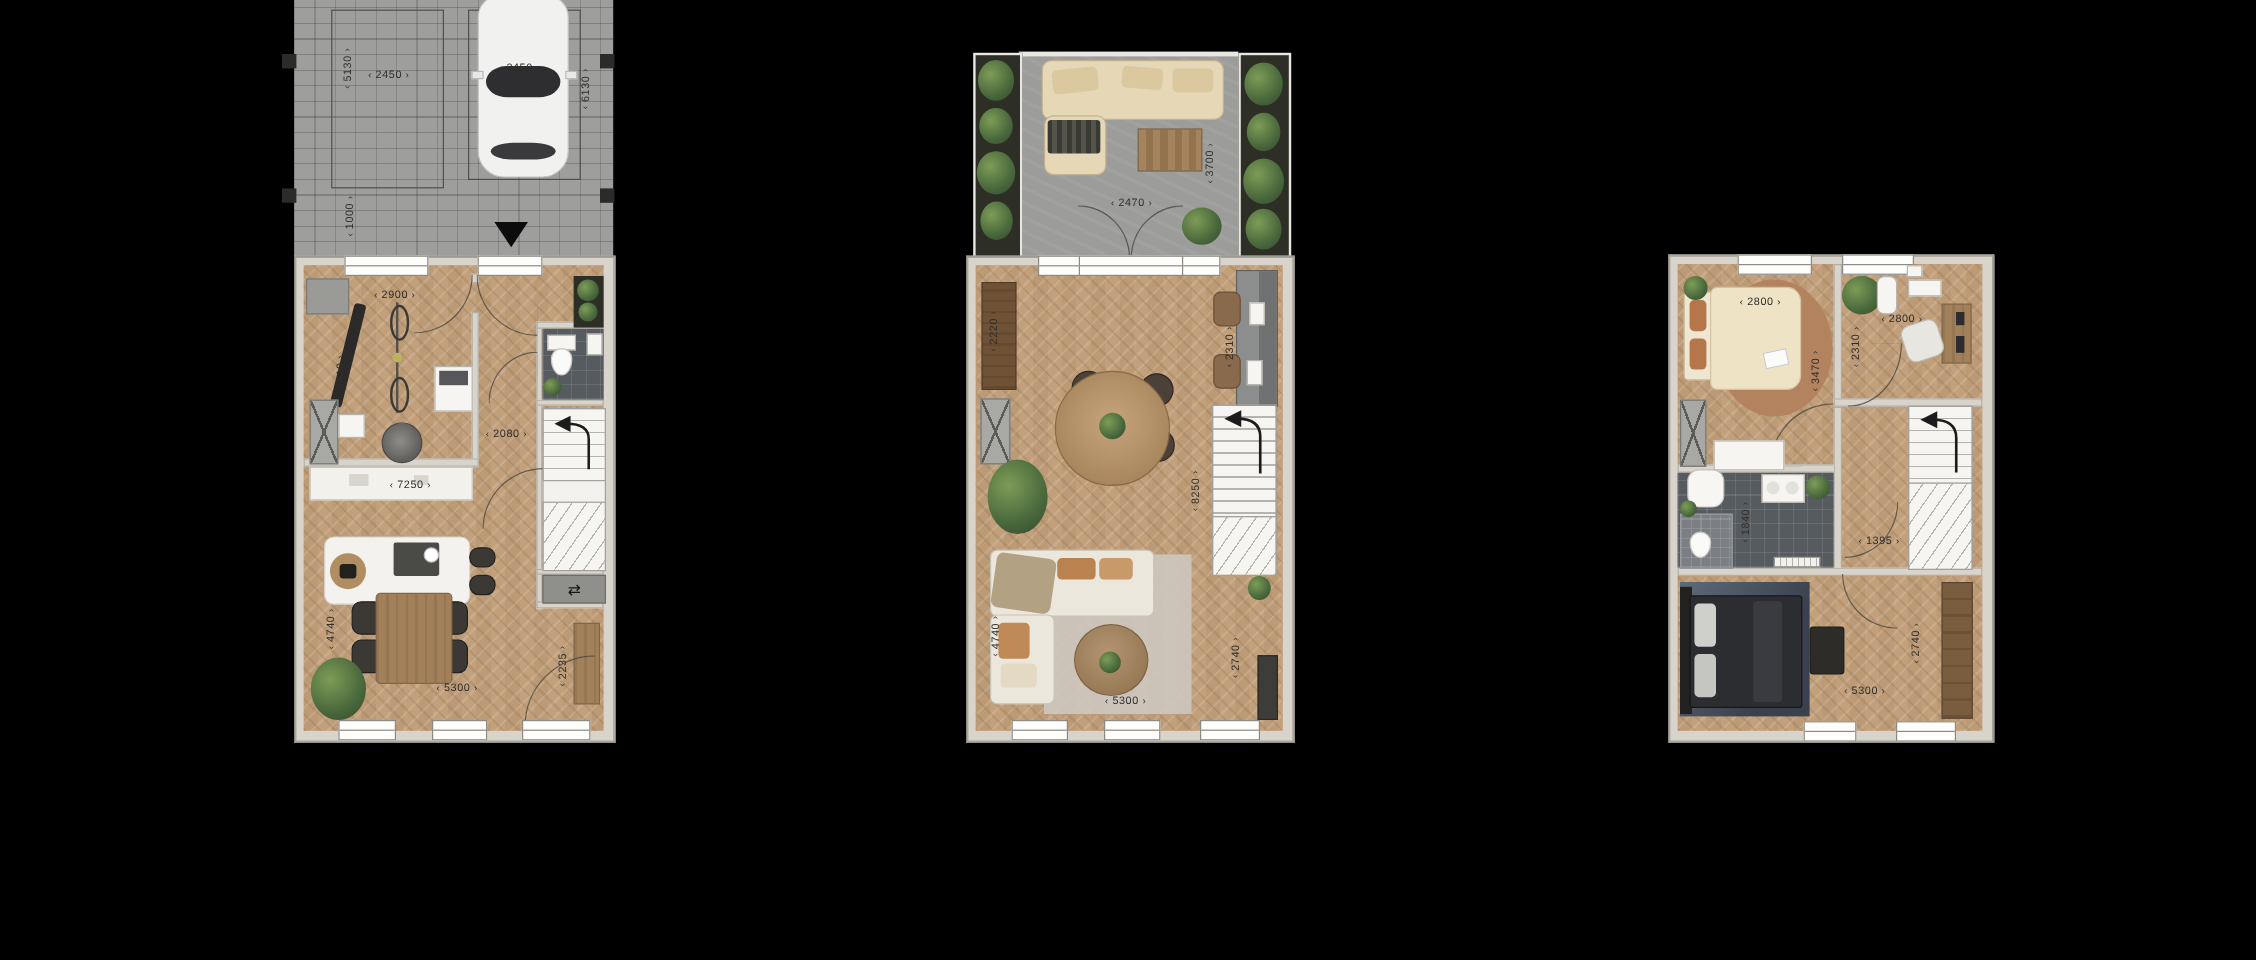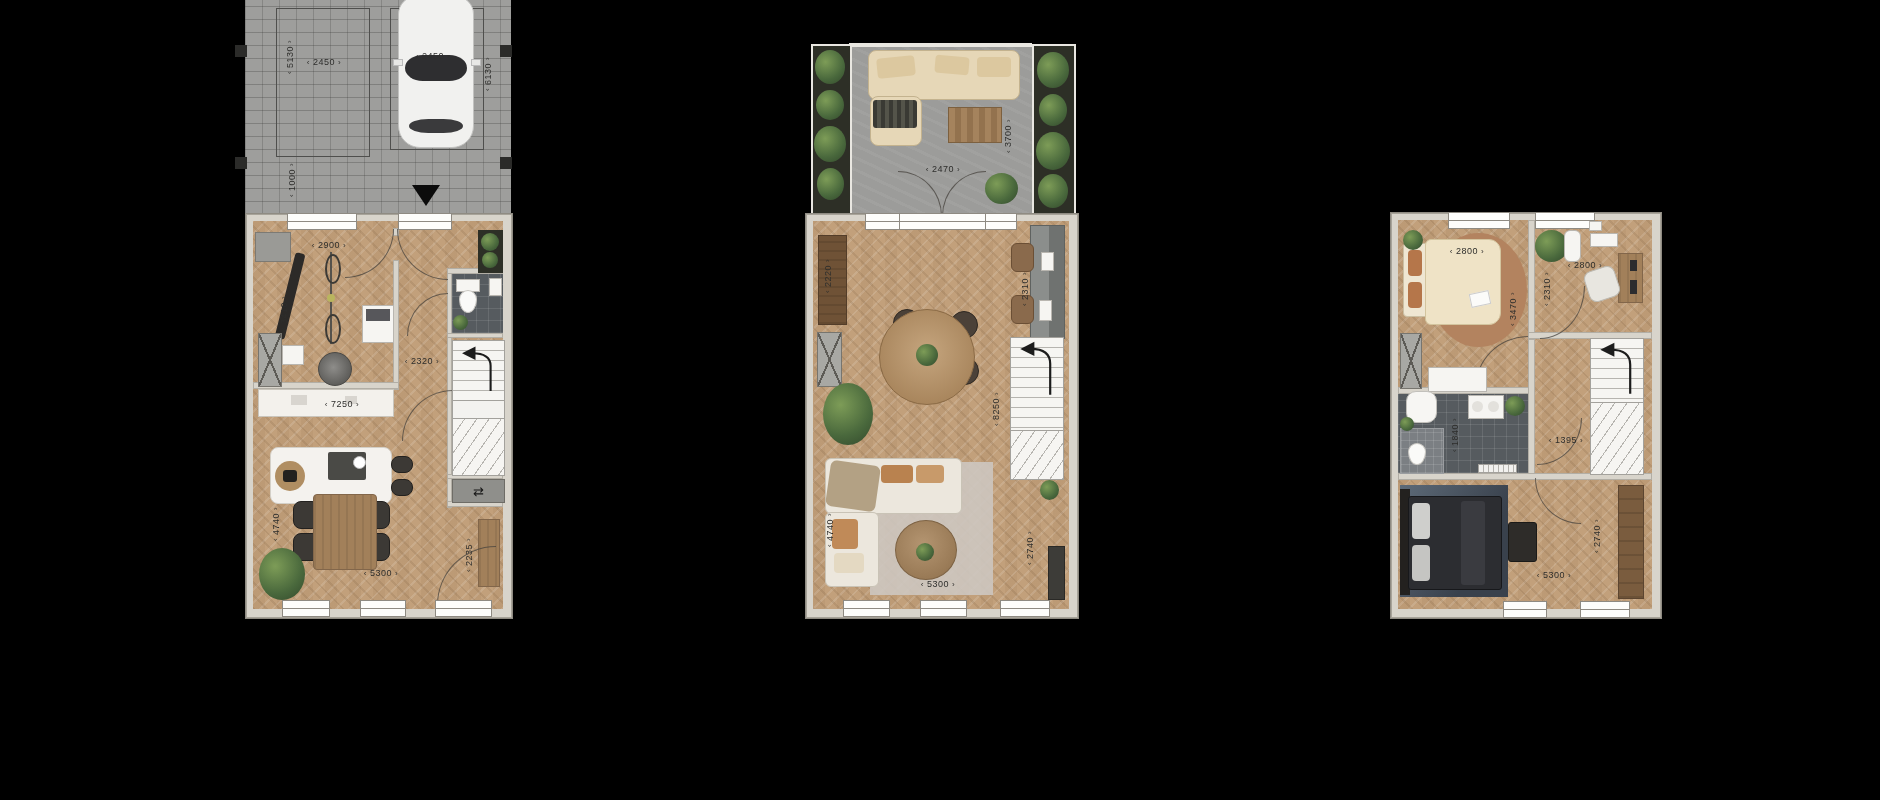--- a/index.html
+++ b/index.html
@@ -180,21 +180,21 @@
 
     <div class="abs woodfurn" style="left:233px;top:519px;width:20px;height:66px;"></div>
     <div class="arc tl" style="left:192px;top:546px;width:58px;height:58px;"></div>
 
     <div class="abs win" style="left:37px;top:600px;width:46px;height:15px;"></div>
     <div class="abs win" style="left:115px;top:600px;width:44px;height:15px;"></div>
     <div class="abs win" style="left:190px;top:600px;width:55px;height:15px;"></div>
 
     <div class="dim" style="left:60px;top:239px;width:48px;height:12px;">2900</div>
     <div class="dim v" style="left:32px;top:293px;width:13px;height:40px;">3410</div>
-    <div class="dim" style="left:156px;top:355px;width:42px;height:12px;">2320</div>
+    <div class="dim" style="left:156px;top:355px;width:42px;height:12px;">2080</div>
     <div class="dim" style="left:62px;top:398px;width:70px;height:12px;">7250</div>
     <div class="dim v" style="left:24px;top:505px;width:13px;height:38px;">4740</div>
     <div class="dim" style="left:110px;top:567px;width:52px;height:12px;">5300</div>
     <div class="dim v" style="left:217px;top:536px;width:13px;height:38px;">2235</div>
   </div>
 
   <div class="plan" style="left:805px;top:43px;width:272px;height:574px;">
 
     <div class="abs concrete" style="left:44px;top:2px;width:183px;height:172px;"></div>
     <div class="abs" style="left:44px;top:0;width:183px;height:4px;background:#e9e7e1;"></div>
@@ -363,18 +363,18 @@
     <div class="abs" style="left:228px;top:273px;width:24px;height:112px;background:repeating-linear-gradient(0deg, rgba(0,0,0,.12) 0 2px, transparent 2px 14px), #7a5c3e;border:1px solid #5c4530;"></div>
 
     <div class="abs win" style="left:113px;top:389px;width:42px;height:15px;"></div>
     <div class="abs win" style="left:190px;top:389px;width:48px;height:15px;"></div>
 
     <div class="dim" style="left:52px;top:33px;width:50px;height:12px;">2800</div>
     <div class="dim v" style="left:116px;top:78px;width:13px;height:38px;">3470</div>
     <div class="dim" style="left:170px;top:47px;width:50px;height:12px;">2800</div>
     <div class="dim v" style="left:150px;top:56px;width:13px;height:42px;">2310</div>
     <div class="dim v" style="left:58px;top:204px;width:13px;height:38px;">1840</div>
-    <div class="dim" style="left:154px;top:222px;width:44px;height:12px;text-align:center;">1395</div>
+    <div class="dim" style="left:154px;top:232px;width:44px;height:12px;text-align:center;">1395</div>
     <div class="dim v" style="left:200px;top:304px;width:13px;height:40px;">2740</div>
     <div class="dim" style="left:138px;top:357px;width:52px;height:12px;">5300</div>
   </div>
 
 </div>
 
 </body></html>

